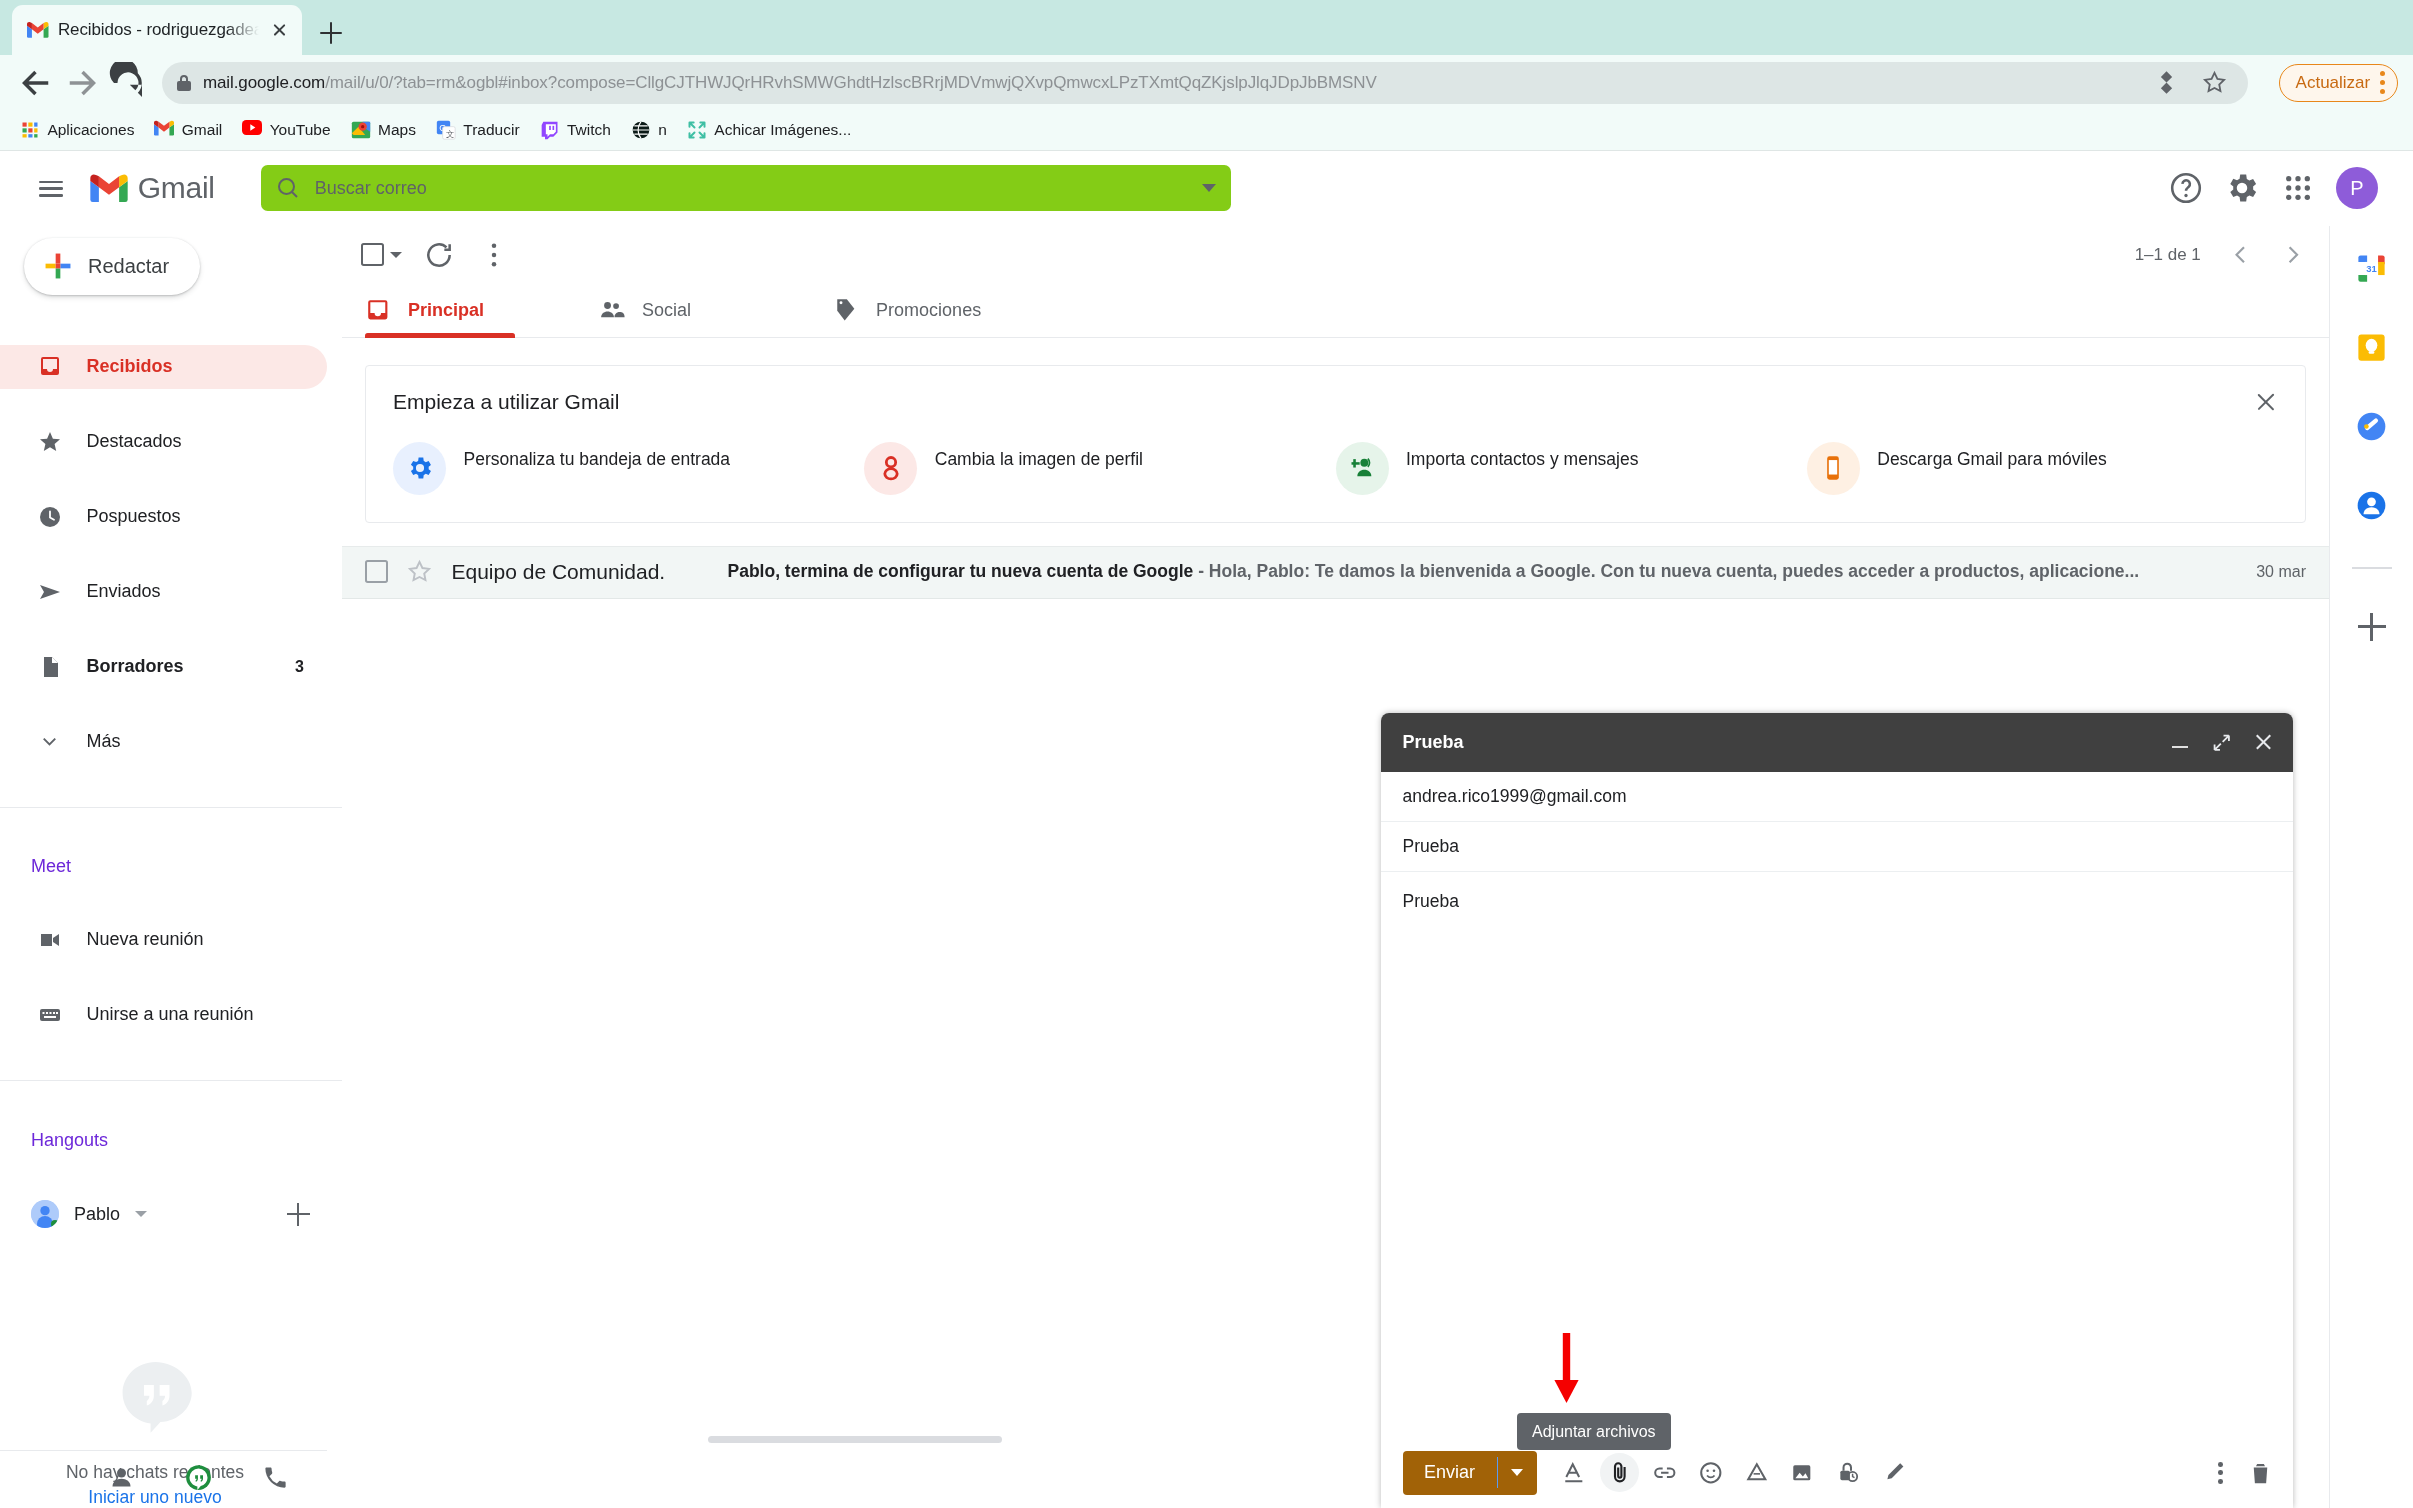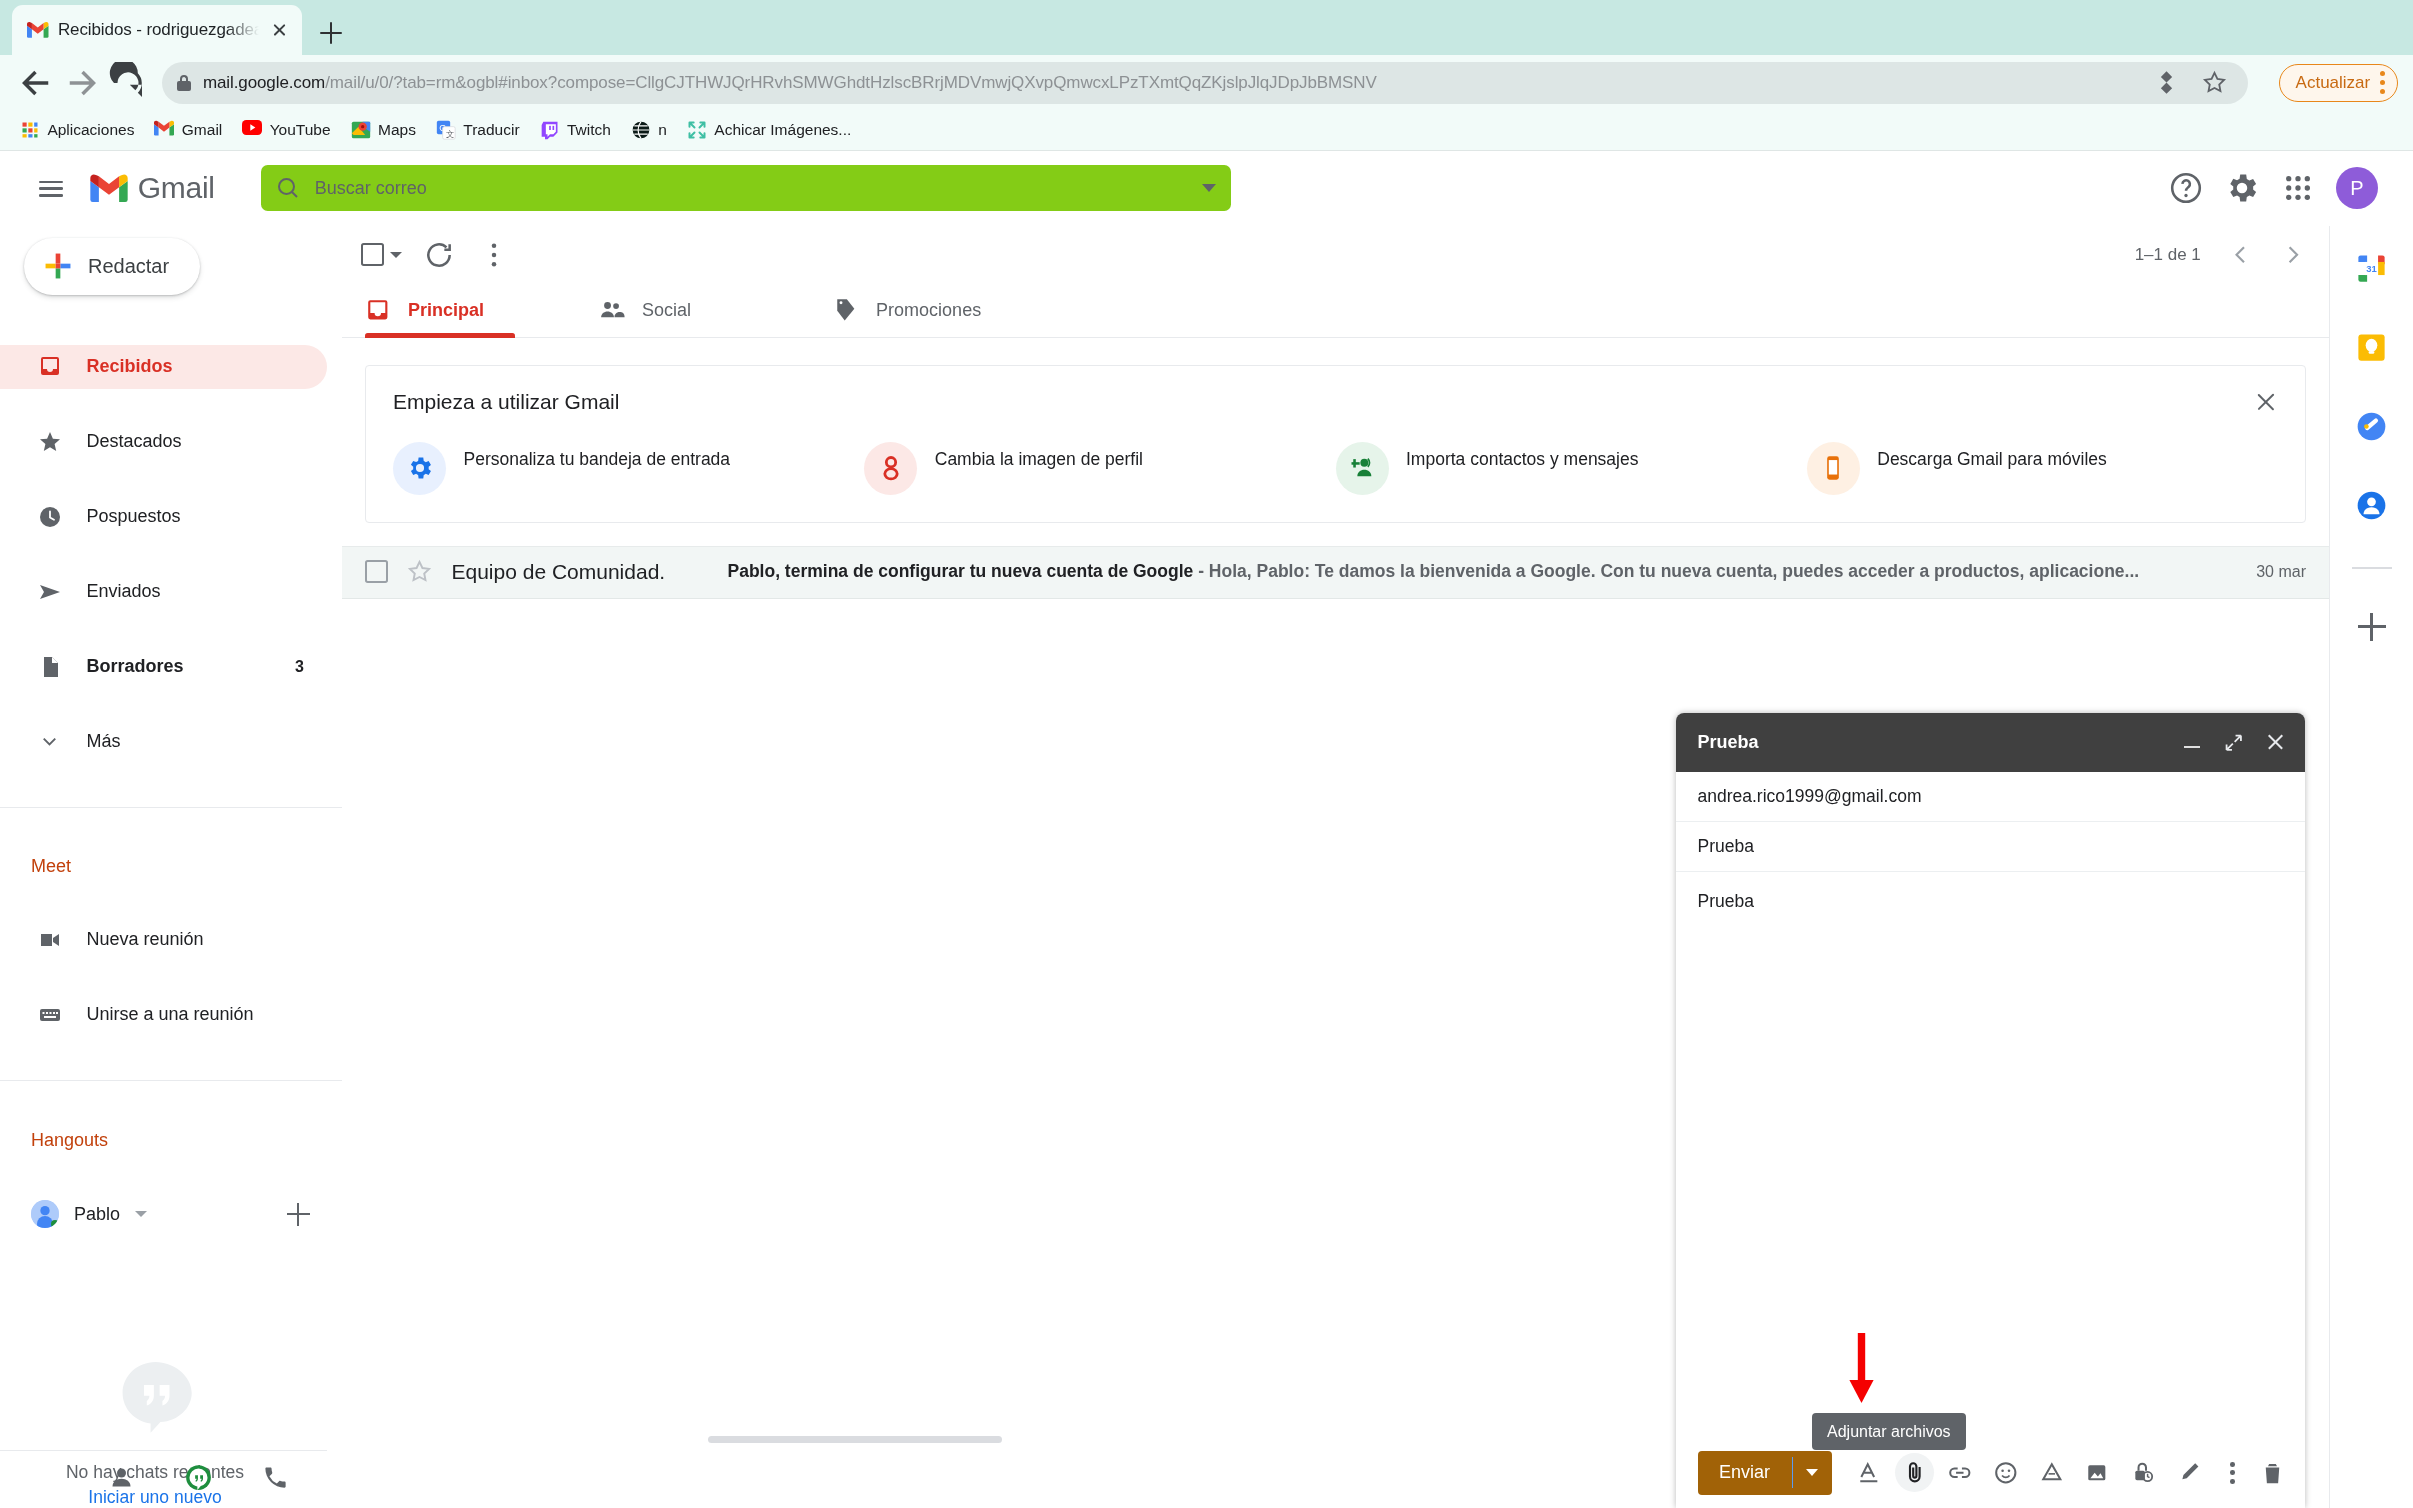--- a/index.html
+++ b/index.html
@@ -124,21 +124,21 @@
   .nav-item {
     height: 44px; display: flex; align-items: center; gap: 21.5px; padding-left: 38px;
     border-radius: 0 24px 24px 0; margin-right: 15px; font-size: 18px; color: #202124;
   }
   .nav-item.active { background: #fce8e6; color: #d93025; font-weight: bold; }
   .nav-ic { width: 27px; height: 23px; flex: none; position: relative; }
   .nav-count { margin-left: auto; margin-right: 23px; font-size: 16px; color: #202124; }
   .nav-item.bold { font-weight: bold; }
 
   .side-sep { height: 1.3px; background: #e8eaed; margin: 12px 0 0 0; }
-  .side-head { font-size: 18px; color: #c2410c; padding: 17.5px 0 9.4px 31px; }
+  .side-head { font-size: 18px; color: #6d28d9; padding: 17.5px 0 9.4px 31px; }
 
   .hangout-user { display: flex; align-items: center; gap: 15px; padding-left: 31px; height: 47px; }
   .hu-avatar { width: 28px; height: 28px; border-radius: 50%; background: #aecbfa; position: relative; flex: none; overflow: hidden; }
   .hu-name { font-size: 18px; color: #202124; }
   .hu-caret { width: 0; height: 0; border-left: 6px solid transparent; border-right: 6px solid transparent; border-top: 6.7px solid #9aa0a6; }
   .hu-plus { margin-left: auto; margin-right: 32px; width: 23px; height: 23px; position: relative; }
   .hu-plus::before, .hu-plus::after { content: ""; position: absolute; background: #5f6368; }
   .hu-plus::before { left: 0; top: 10px; width: 23px; height: 2px; }
   .hu-plus::after { left: 10px; top: 0; width: 2px; height: 23px; }
 
@@ -213,21 +213,21 @@
   .rail { width: 84px; flex: none; border-left: 1.3px solid #e8eaed; display: flex; flex-direction: column; align-items: center; padding-top: 25.6px; gap: 44px; }
   .rail-ic { width: 35px; height: 35px; position: relative; }
   .rail-sep { width: 40px; height: 1.3px; background: #dadce0; }
   .rail-plus { width: 28px; height: 28px; position: relative; }
   .rail-plus::before, .rail-plus::after { content: ""; position: absolute; background: #5f6368; }
   .rail-plus::before { left: 0; top: 12.8px; width: 28px; height: 2.4px; }
   .rail-plus::after { left: 12.8px; top: 0; width: 2.4px; height: 28px; }
 
   
   .compose {
-    position: absolute; right: 108px; bottom: 0; width: 629px; height: 795px;
+    position: absolute; right: 120px; bottom: 0; width: 912px; height: 795px;
     background: #fff; border-radius: 8px 8px 0 0;
     box-shadow: 0 0 6.7px rgba(0,0,0,.28); display: flex; flex-direction: column;
     z-index: 40;
   }
   .c-header {
     height: 59px; background: #404040; border-radius: 8px 8px 0 0; color: #fff;
     display: flex; align-items: center; padding: 0 19px 0 21.5px;
   }
   .c-title { font-size: 18px; font-weight: bold; }
   .c-hdr-btns { margin-left: auto; display: flex; align-items: center; gap: 20px; }

